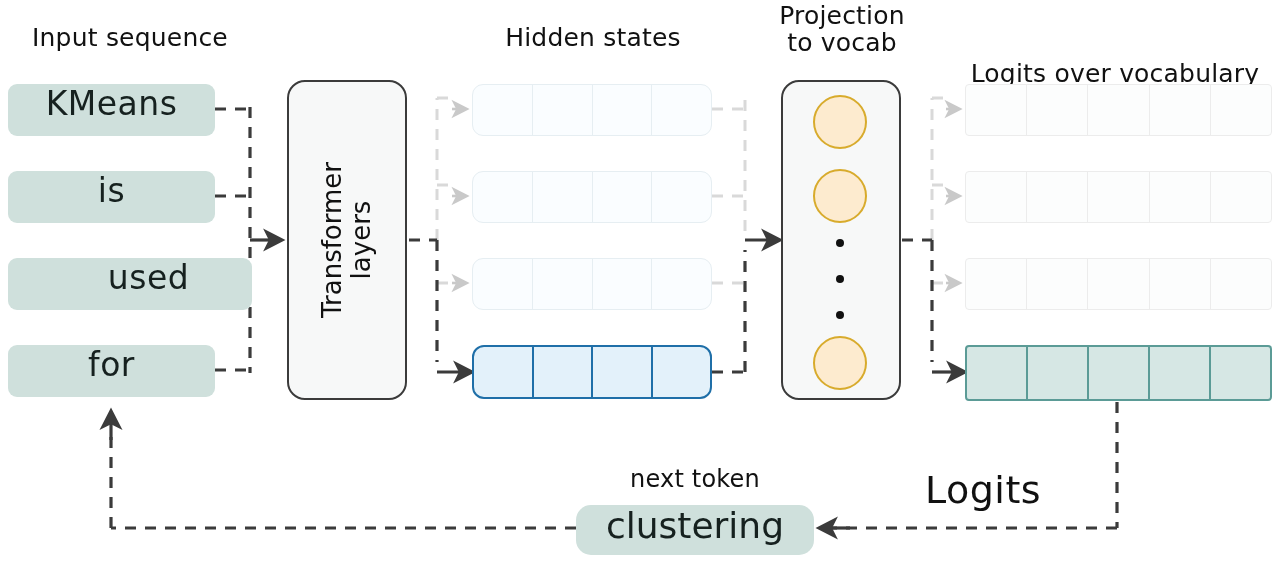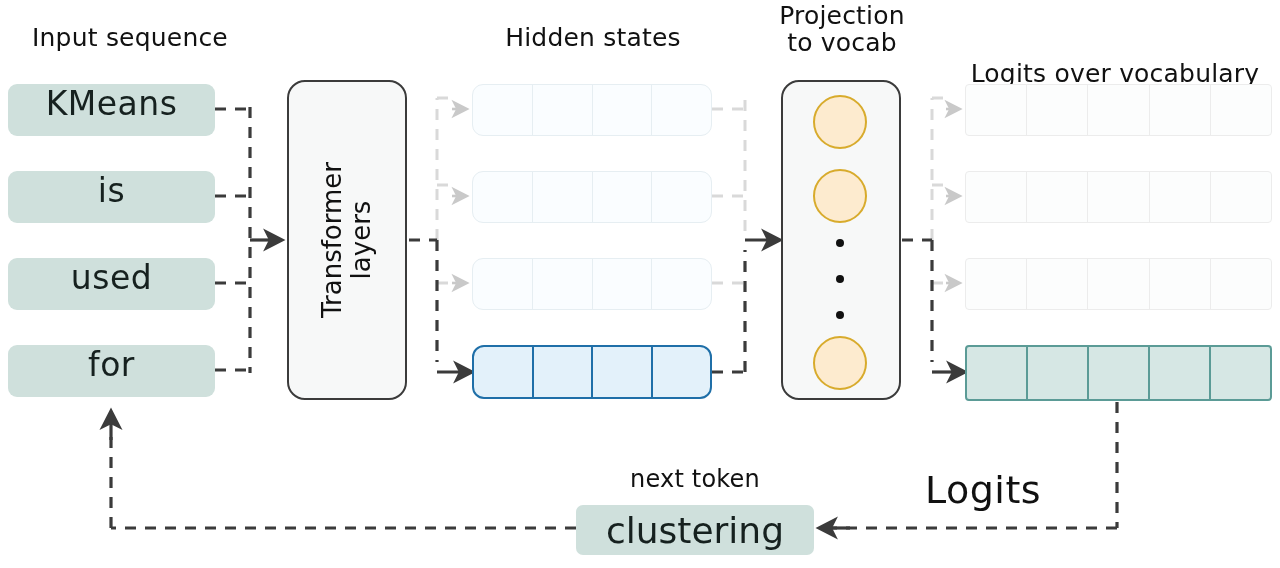--- a/index.html
+++ b/index.html
@@ -104,23 +104,23 @@
   }
   .vdot{
     position:absolute;
     width:8px;height:8px;border-radius:50%;
     background:#111;
   }
 
   
   .nt-chip{
     position:absolute;
-    display:flex;align-items:center;justify-content:center;
+    display:flex;align-items:flex-start;justify-content:center;
     background:#cfe0dc;
-    border-radius:7px;
+    border-radius:15px;
     color:#16211f;
     font-size:36px;
   }
   .argmax{
     position:absolute;
     color:#111;
     font-size:38px;
     letter-spacing:.5px;
   }
 
@@ -225,21 +225,21 @@
   <div class="caption" style="left:463px;top:24px;width:260px;">Hidden states</div>
 
   <div class="caption" style="left:955px;top:24px;width:320px;margin-top:36px;">Logits over vocabulary</div>
 
   <div class="token-chip" style="left:8px;top:84px;width:207px;height:52px;">
     <span>KMeans</span>
   </div>
   <div class="token-chip" style="left:8px;top:171px;width:207px;height:52px;">
     <span>is</span>
   </div>
-  <div class="token-chip" style="left:8px;top:258px;width:207px;height:52px;">
+  <div class="token-chip" style="left:8px;top:258px;width:207px;height:52px;padding-left:37px;">
     <span>used</span>
   </div>
   <div class="token-chip" style="left:8px;top:345px;width:207px;height:52px;">
     <span>for</span>
   </div>
 
   <div class="block" style="left:287px;top:80px;width:120px;height:320px;">
     <div class="block-label-vert">Transformer
 layers</div>
   </div>

